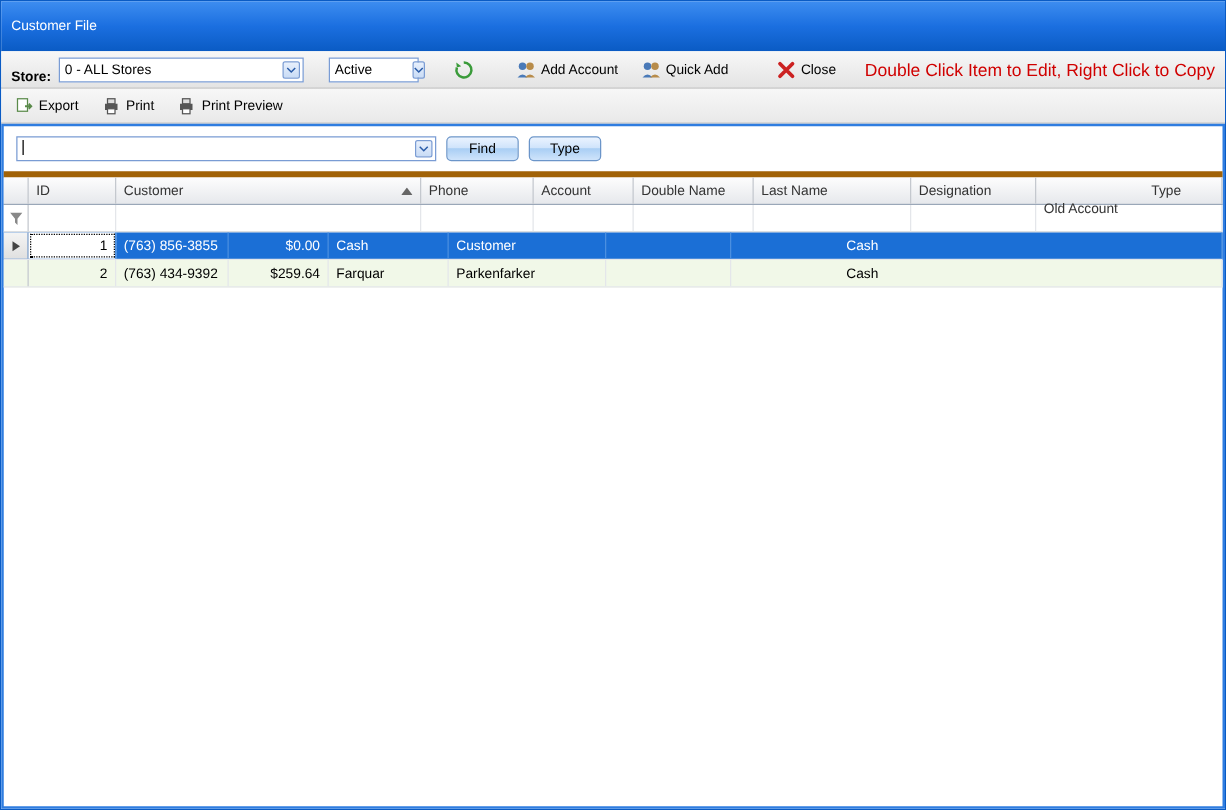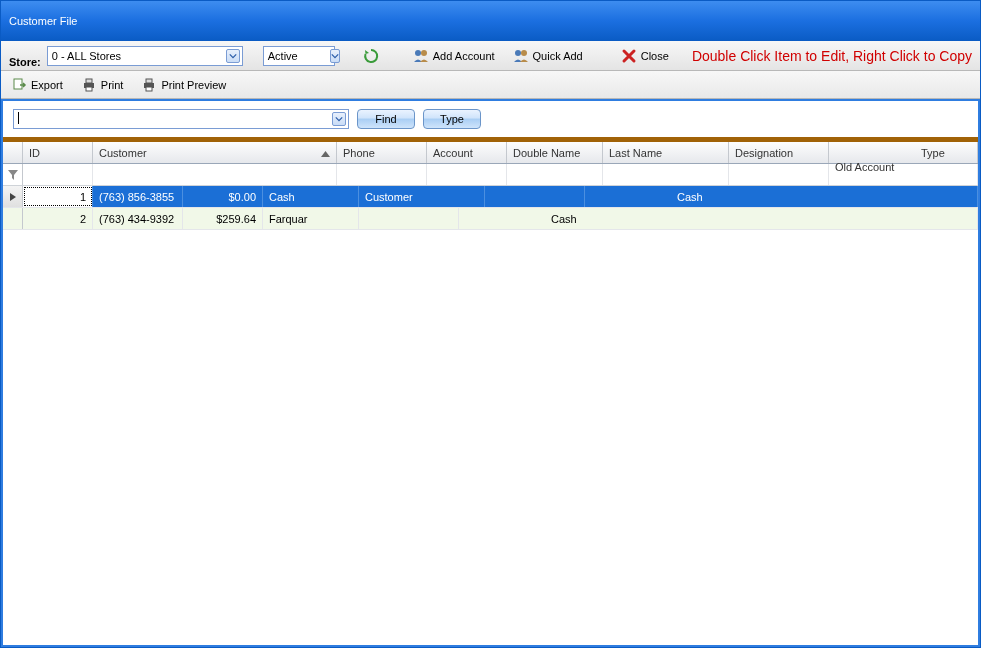--- a/index.html
+++ b/index.html
@@ -339,20 +339,21 @@
           <div class="cell col-designation"></div>
           <div class="cell col-oldacct"></div>
           <div class="cell col-type">Cash</div>
         </div>
         <div class="row alt">
           <div class="indicator"></div>
           <div class="cell col-id">2</div>
           <div class="cell col-phone">(763) 434-9392</div>
           <div class="cell col-balance">$259.64</div>
           <div class="cell col-first">Farquar</div>
+          <div class="cell col-last">Parkenfarker</div>
           <div class="cell col-designation"></div>
           <div class="cell col-oldacct"></div>
           <div class="cell col-type">Cash</div>
         </div>
       </div>
     </div>
   </div>
 
 </div>
 

